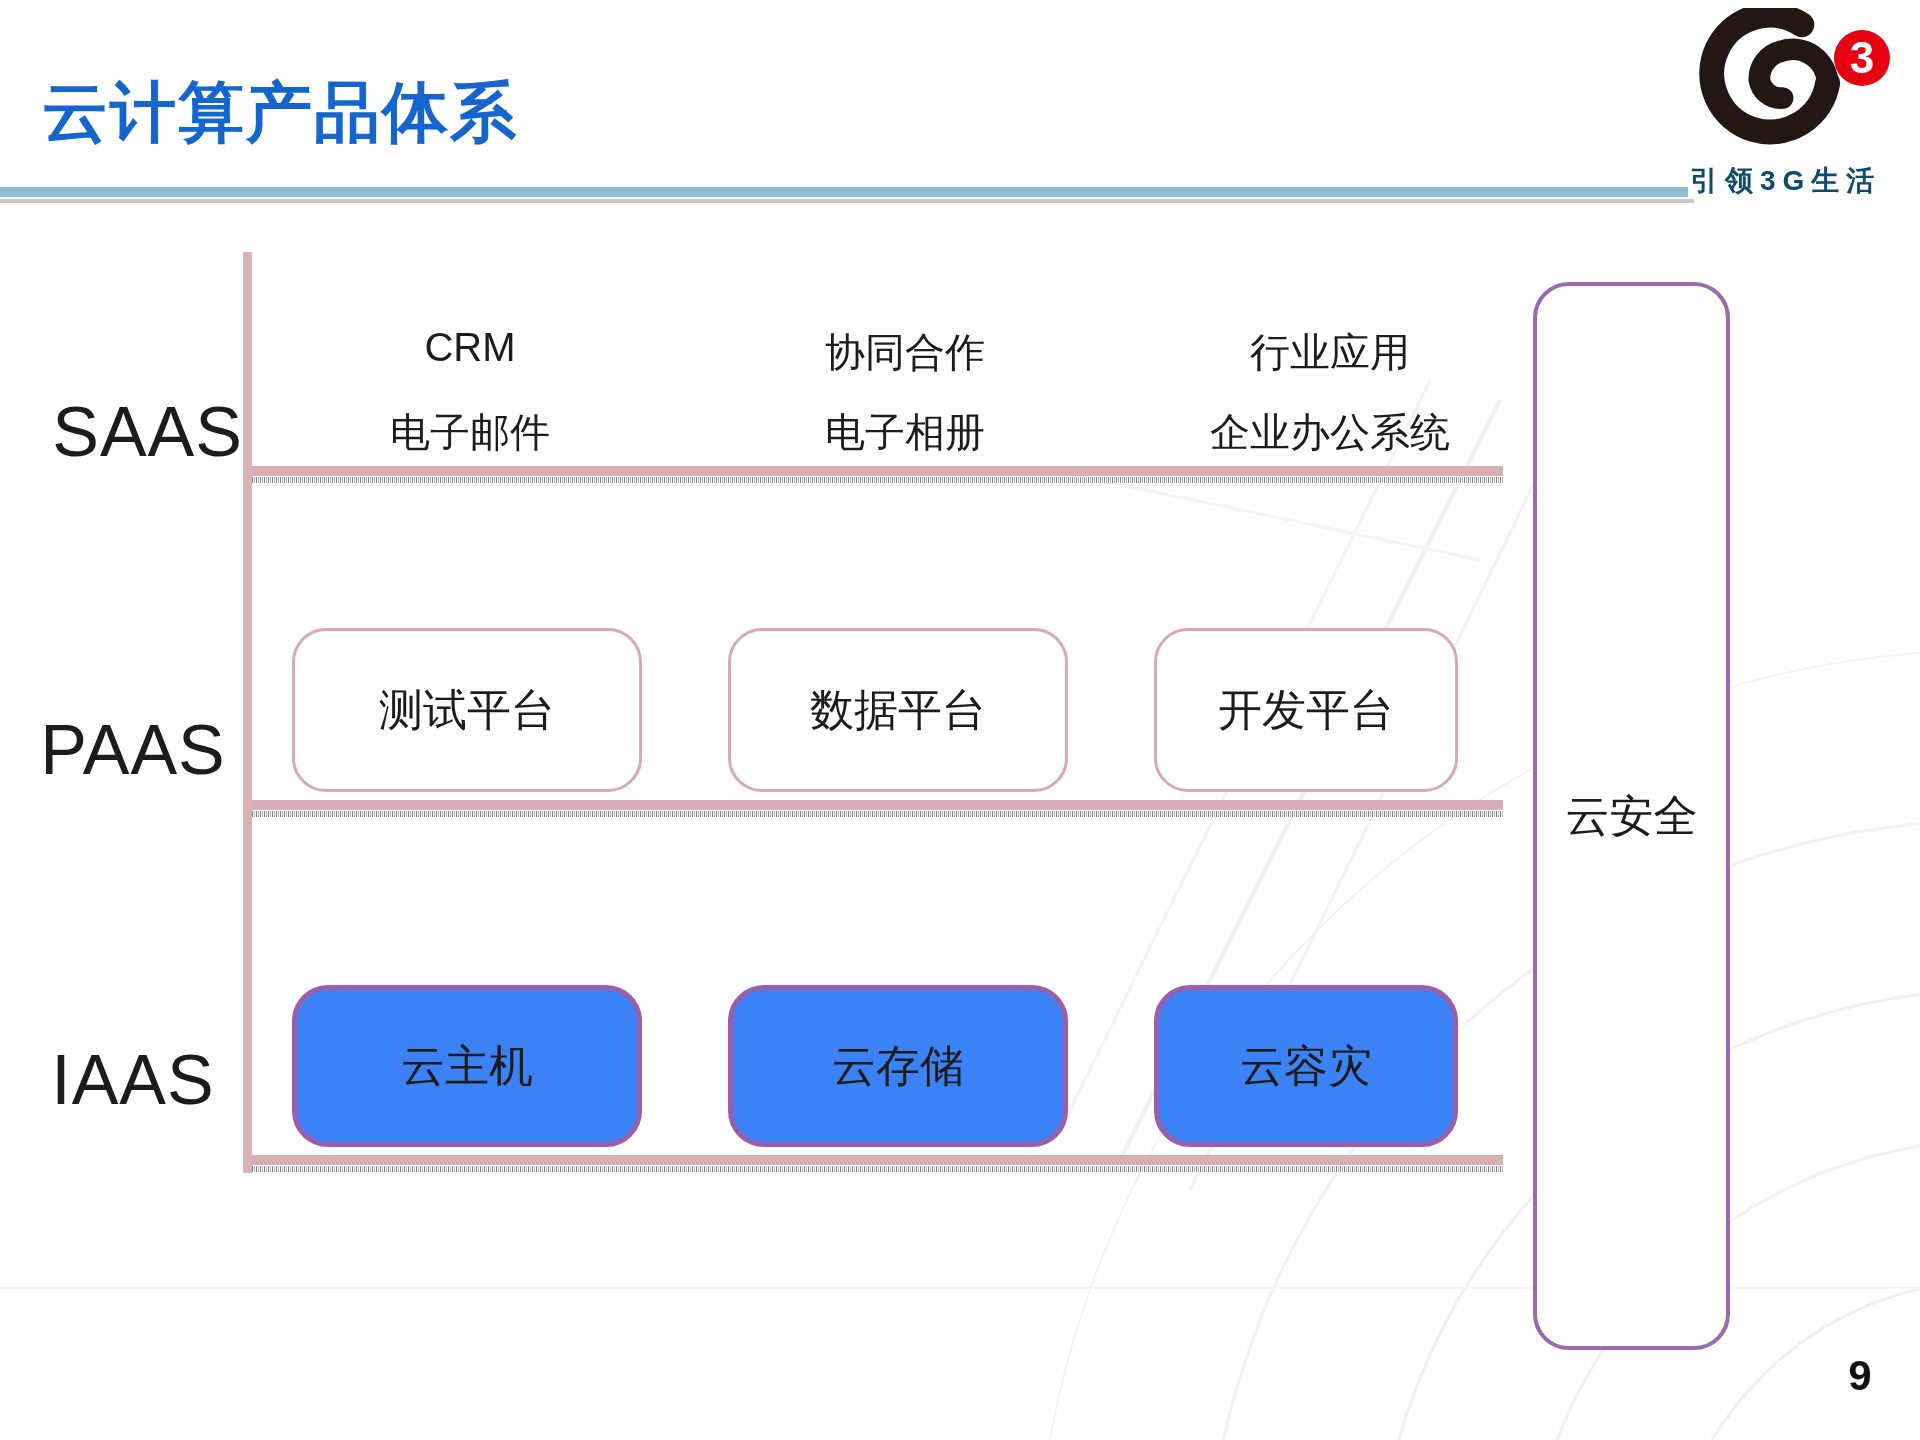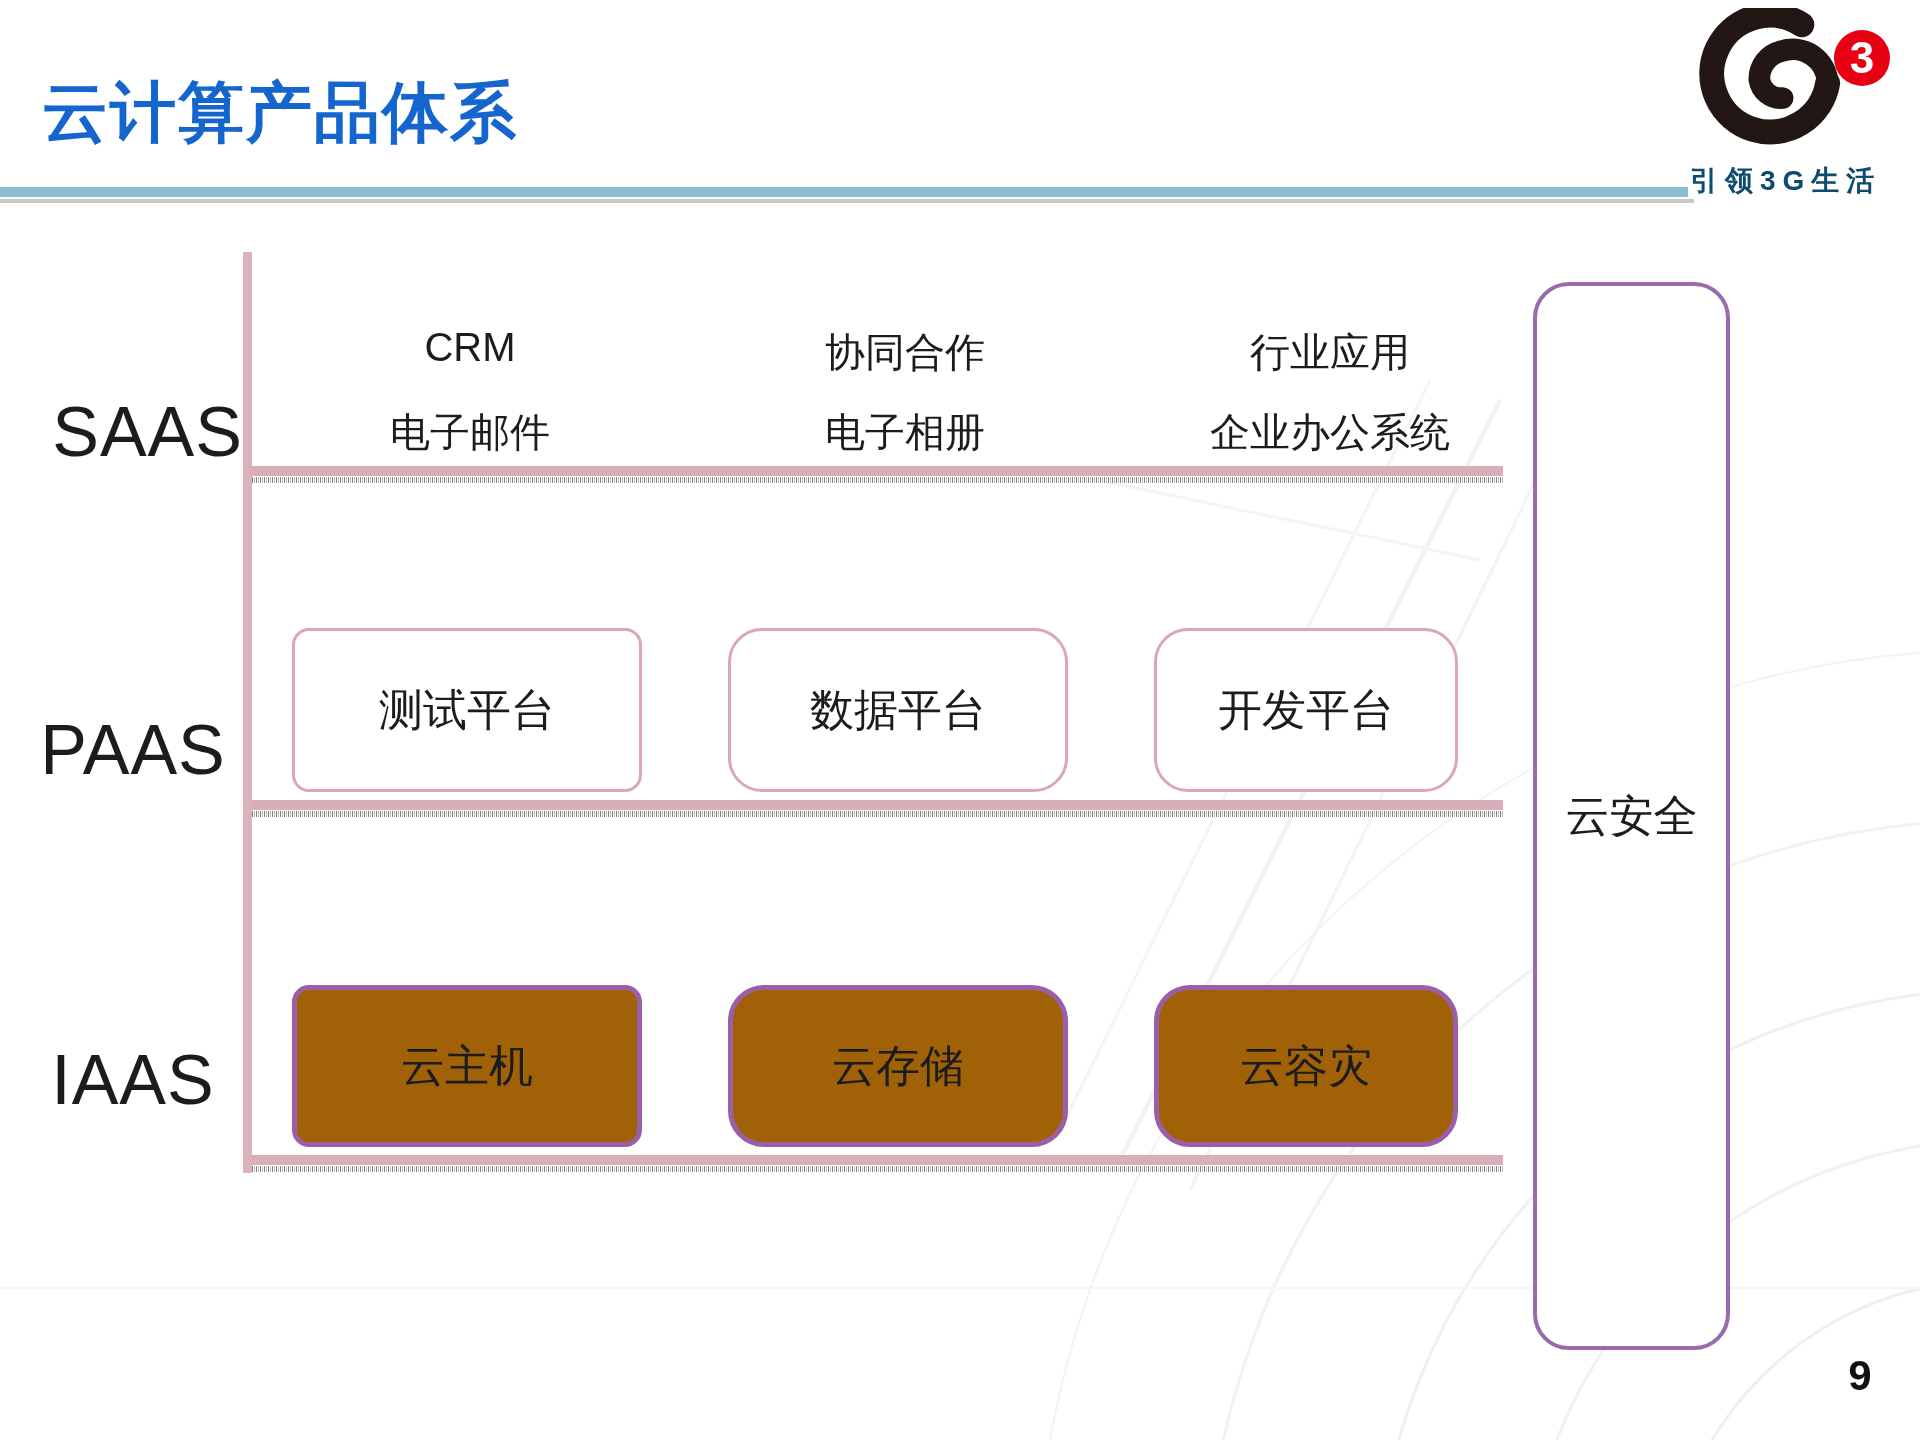--- a/index.html
+++ b/index.html
@@ -74,25 +74,25 @@
       #ffffff 3px,#ffffff 4px);
   }
   .pbox{
     position:absolute;top:628px;height:164px;
     background:#ffffff;border:3px solid #d9a8b2;border-radius:34px;
     display:flex;align-items:center;justify-content:center;
     font-size:44px;color:#1c1c1c;box-sizing:border-box;
   }
   .ibox{
     position:absolute;top:985px;height:162px;
-    background:#a16207;border:5px solid #9a5fa8;border-radius:36px;
+    background:#3b82f6;border:5px solid #9a5fa8;border-radius:36px;
     display:flex;align-items:center;justify-content:center;
     font-size:44px;color:#1c1c1c;box-sizing:border-box;
   }
-  .col1{left:292px;width:350px;border-radius:17px;}
+  .col1{left:292px;width:350px;}
   .col2{left:728px;width:340px;}
   .col3{left:1154px;width:304px;}
   .side-box{
     position:absolute;left:1533px;top:282px;width:197px;height:1068px;
     background:#ffffff;border:4px solid #9a6aae;border-radius:36px;
     display:flex;align-items:center;justify-content:center;
     font-size:44px;color:#1c1c1c;box-sizing:border-box;
   }
   .page-number{
     position:absolute;left:1830px;top:1352px;width:60px;text-align:center;

